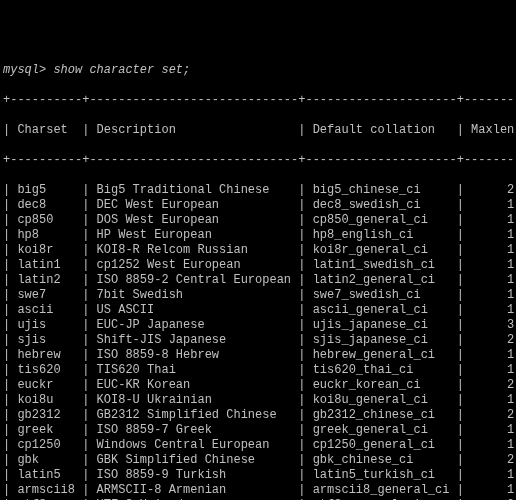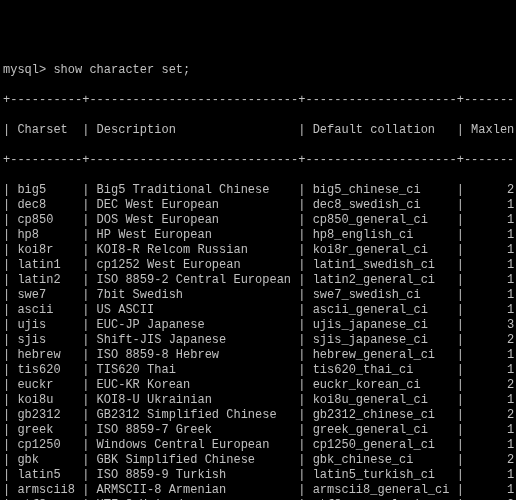--- a/index.html
+++ b/index.html
@@ -6,21 +6,21 @@
     body {
       background: #000;
       color: #c0c0c0;
       font-family: "Consolas", "Courier New", monospace;
       font-size: 12px;
       line-height: 15px;
       padding: 3px;
       width: 516px;
       white-space: pre;
     }
-    .prompt { color: #c0c0c0; }
+    .prompt { color: #c0c0c0; font-style: italic; }
     .sep-line { color: #c0c0c0; }
     .row { display: block; }
   </style>
 </head>
 <body>
 
 
 
 <span class="prompt">mysql&gt; show character set;
 </span>

